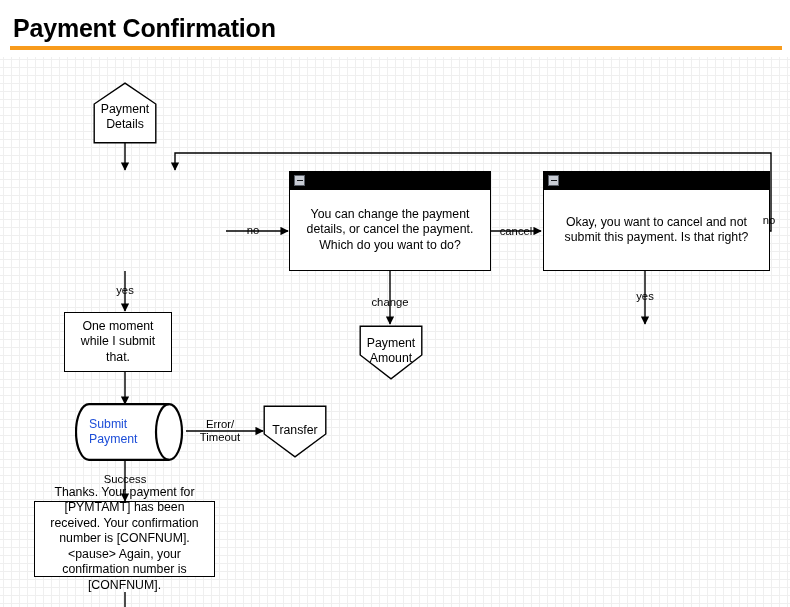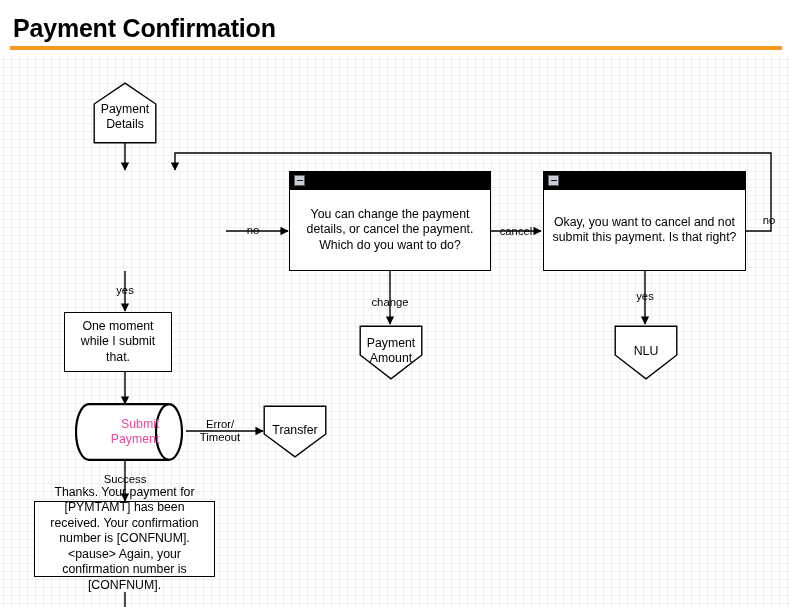--- a/index.html
+++ b/index.html
@@ -136,26 +136,26 @@
     line-height: 15.5px;
     color: #000000;
     z-index: 4;
   }
   .cyl-wrap {
     position: absolute;
     z-index: 3;
   }
   .cyl-label {
     position: absolute;
-    left: 0; top: 20px;
+    left: 14px; top: 20px;
     width: 76%;
-    text-align: right;
-    font-size: 12.3px;
-    line-height: 15.5px;
-    color: #ec4899;
+    text-align: left;
+    font-size: 12.3px;
+    line-height: 15.5px;
+    color: #1d4ed8;
     z-index: 4;
   }
   
   .edge-label {
     position: absolute;
     z-index: 4;
     font-size: 11.3px;
     line-height: 13px;
     color: #000000;
     background: transparent;
@@ -218,21 +218,21 @@
   </div>
 
 
   <div class="node msgbox" style="left:289px; top:171px; width:202px; height:100px;justify-content:flex-end;">
     <div class="titlebar">
       <span class="collapse-icon"></span>
     </div>
     <div class="body">You can change the payment details, or cancel the payment. Which do you want to do?</div>
   </div>
 
-  <div class="node msgbox" style="left:543px; top:171px; width:203px; height:100px;">
+  <div class="node msgbox" style="left:543px; top:171px; width:227px; height:100px;">
     <div class="titlebar">
       <span class="collapse-icon"></span>
     </div>
     <div class="body">Okay, you want to cancel and not submit this payment. Is that right?</div>
   </div>
 
   <div class="node plainbox" style="left:64px; top:312px; width:108px; height:60px;">
     <span>One moment while I submit that.</span>
   </div>
 
@@ -253,26 +253,20 @@
   </div>
 
   <div class="pent-wrap" style="left:359px; top:325px; width:64px; height:55px;">
     <svg width="64" height="55" viewBox="0 0 64 55" xmlns="http://www.w3.org/2000/svg">
       <polygon points="1.2,1.2 62.8,1.2 62.8,30 32,53.8 1.2,30" fill="#ffffff" stroke="#000000" stroke-width="1.4"></polygon>
     </svg>
     <div class="pent-label" style="top:11px;">Payment</div>
     <div class="pent-label" style="top:26px;">Amount</div>
   </div>
 
-  <div class="pent-wrap" style="left:614px; top:325px; width:64px; height:55px;">
-    <svg width="64" height="55" viewBox="0 0 64 55" xmlns="http://www.w3.org/2000/svg">
-      <polygon points="1.2,1.2 62.8,1.2 62.8,30 32,53.8 1.2,30" fill="#ffffff" stroke="#000000" stroke-width="1.4"></polygon>
-    </svg>
-    <div class="pent-label" style="top:19px;">NLU</div>
-  </div>
 
   <div class="node plainbox" style="left:34px; top:501px; width:181px; height:76px;">
     <span>Thanks. Your payment for [PYMTAMT] has been received. Your confirmation number is [CONFNUM]. &lt;pause&gt; Again, your confirmation number is [CONFNUM].</span>
   </div>
 
   <div class="edge-label" style="left:239px; top:224px; width:28px;">no</div>
 
   <div class="edge-label" style="left:111px; top:284px; width:28px;">yes</div>
 
   <div class="edge-label" style="left:496px; top:225px; width:40px;">cancel</div>

